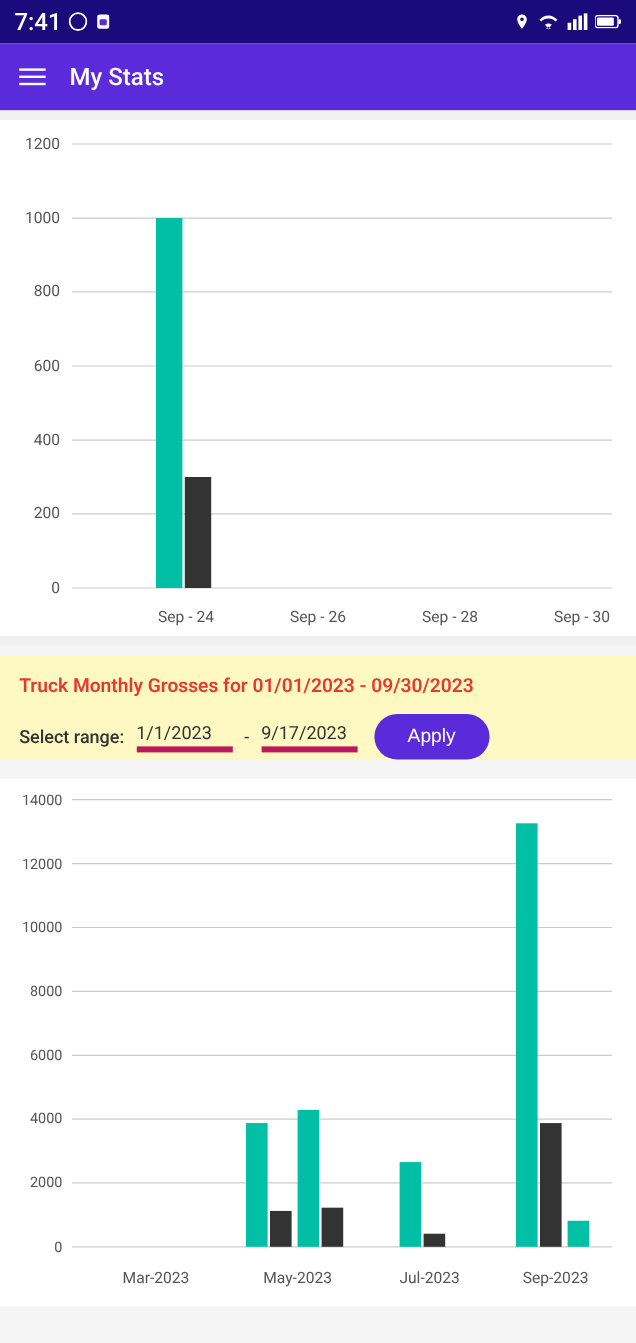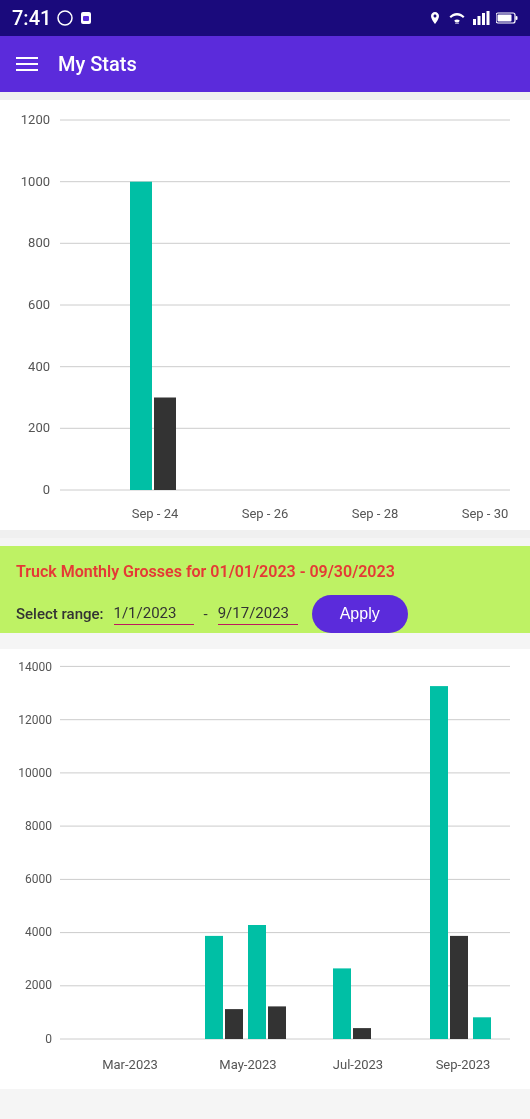--- a/index.html
+++ b/index.html
@@ -46,21 +46,21 @@
       margin: 0;
       padding: 10px 0 0 0;
       position: relative;
     }
 
     
     .chart-svg { display: block; }
 
     
     .monthly-section {
-      background: #bef264;
+      background: #fef9c3;
       padding: 16px 4px 0 16px;
       margin-top: 8px;
     }
     .monthly-title {
       font-size: 16px;
       font-weight: 600;
       color: #222;
       margin-bottom: 14px;
     }
     .monthly-title span { color: #e53935; }
@@ -69,21 +69,21 @@
       display: flex;
       align-items: center;
       gap: 10px;
       margin-bottom: 16px;
       flex-wrap: wrap;
     }
     .range-label { font-size: 15px; color: #333; font-weight: 500; text-align: center; }
     .range-value {
       font-size: 15px;
       color: #333;
-      border-bottom: 1px solid #be185d;
+      border-bottom: 5px solid #be185d;
       padding-bottom: 2px;
       min-width: 80px;
     }
     .range-dash { font-size: 15px; color: #333; }
 
     .apply-btn {
       background: #5b2bdb;
       color: white;
       border: none;
       border-radius: 24px;

